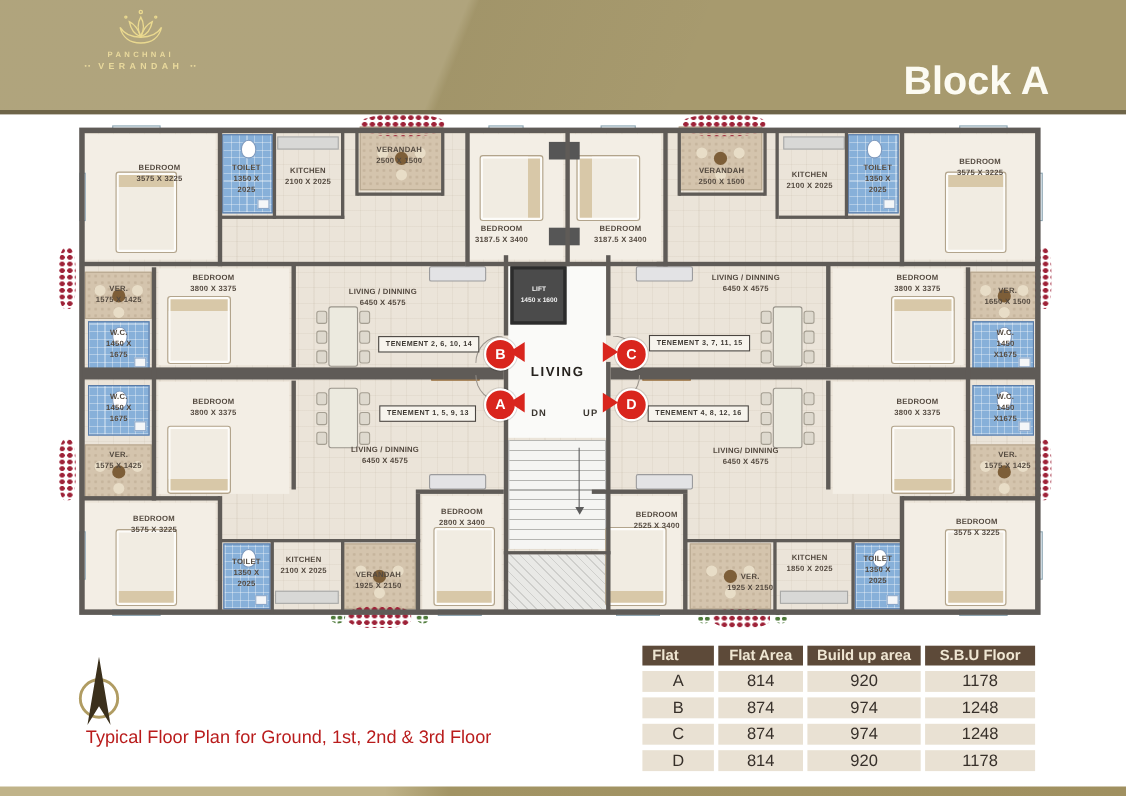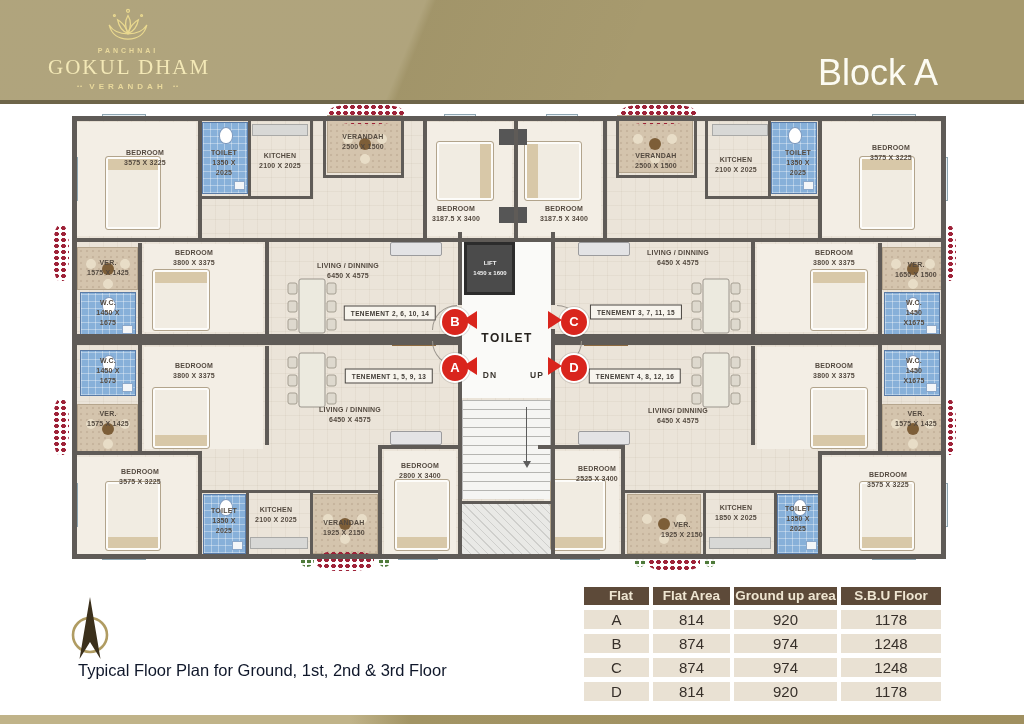--- a/index.html
+++ b/index.html
@@ -8,21 +8,21 @@
   .header{position:absolute;left:0;top:0;width:1024px;height:100px;background:#a79a6e;overflow:hidden}
   .header::before{content:"";position:absolute;inset:0;
     background:linear-gradient(112deg,rgba(255,255,255,.10) 0%,rgba(255,255,255,.10) 40%,rgba(60,50,20,.05) 41%,rgba(255,255,255,0) 62%)}
   .hline{position:absolute;left:0;top:100px;width:1024px;height:4px;background:#6e6549}
   .brand{position:absolute;left:48px;top:6px;width:160px;text-align:center;color:#ecdfa8}
   .brand svg{display:block;margin:0 auto}
   .brand-top{font-size:7px;font-weight:700;letter-spacing:3px;color:#e9d99c;margin-top:1px}
   .brand-name{font-family:"Liberation Serif",serif;font-size:21px;letter-spacing:2px;color:#f3e8b6;margin-top:1px;white-space:nowrap}
   .brand-sub{font-size:8px;font-weight:700;letter-spacing:4px;color:#e9d99c;margin-top:2px}
   .brand-sub .decor{font-size:6px;letter-spacing:1px;vertical-align:1px}
-  .block-title{position:absolute;right:86px;top:52px;font-size:36px;font-weight:400;color:#fcfbf2}
+  .block-title{position:absolute;right:70px;top:52px;font-size:36px;font-weight:700;color:#fcfbf2}
   
   .plan{position:absolute;left:60px;top:113px;width:900px;height:452px}
   .base{position:absolute;left:15px;top:6px;width:868px;height:437px;background:#ebe4d9;
     background-image:repeating-linear-gradient(0deg,rgba(120,100,70,.06) 0 1px,transparent 1px 14px),
                      repeating-linear-gradient(90deg,rgba(120,100,70,.06) 0 1px,transparent 1px 14px)}
   .outline{position:absolute;left:12px;top:3px;width:874px;height:443px;border:5px solid #5f5b57;box-sizing:border-box}
   .wall{position:absolute;background:#5f5b57}
   .zn{position:absolute;box-sizing:border-box}
   .z-floor{background:#f3eee5}
   .z-toilet{background:#87b0d9;border:1px solid #5a7ba6;
@@ -64,25 +64,25 @@
   .lobby-label{position:absolute;transform:translate(-50%,-50%);color:#26221e;font-size:12px;font-weight:700;letter-spacing:1.5px}
   .dnup{position:absolute;transform:translate(-50%,-50%);color:#3a352f;font-size:8.5px;font-weight:700;letter-spacing:1px}
   .stline{position:absolute;background:#5c5c5c}
   .sarrow{position:absolute;width:0;height:0;border-left:4px solid transparent;border-right:4px solid transparent;border-top:7px solid #5c5c5c}
   .arc{position:absolute;border:1px solid #9a948c}
   .arc-tl{border-radius:100% 0 0 0;border-right:none;border-bottom:none}
   .arc-tr{border-radius:0 100% 0 0;border-left:none;border-bottom:none}
   .arc-bl{border-radius:0 0 0 100%;border-right:none;border-top:none}
   .arc-br{border-radius:0 0 100% 0;border-left:none;border-top:none}
   
-  .caption{position:absolute;left:78px;top:661px;font-size:16.5px;color:#0f172a}
+  .caption{position:absolute;left:78px;top:661px;font-size:16.5px;color:#b91c1c}
   .compass{position:absolute;left:70px;top:595px}
   .area-table{position:absolute;left:584px;top:587px;display:grid;grid-template-columns:65px 77px 103px 100px;column-gap:4px;row-gap:5px}
   .area-table .th{background:#5d4a39;color:#efe6d2;font-size:13.5px;font-weight:700;height:18px;line-height:18px;text-align:center}
-  .area-table .th.first{text-align:center;padding-left:9px;box-sizing:border-box}
+  .area-table .th.first{text-align:left;padding-left:9px;box-sizing:border-box}
   .area-table .td{background:#e9e1d3;color:#37302a;font-size:15px;height:19px;line-height:19px;text-align:center}
   .bottombar{position:absolute;left:0;top:715px;width:1024px;height:9px;
     background:linear-gradient(90deg,#c0b389 0,#c0b389 350px,#a29464 410px,#a09060 100%)}
 </style>
 </head>
 <body>
 
 <div class="page">
 
   <div class="header">
@@ -92,21 +92,20 @@
           <circle cx="22" cy="2.5" r="1.4"></circle>
           <path d="M22,7 C19,12 19,18 22,24 C25,18 25,12 22,7 Z"></path>
           <path d="M12,11 C13.5,18.5 17,22.5 22,24 C20,18 17,13.5 12,11 Z"></path>
           <path d="M32,11 C30.5,18.5 27,22.5 22,24 C24,18 27,13.5 32,11 Z"></path>
           <path d="M4,16 C6,25 13,29.5 22,29.5 C31,29.5 38,25 40,16 C36,22.5 30,24.5 22,24.5 C14,24.5 8,22.5 4,16 Z"></path>
           <circle cx="9" cy="7" r="0.9"></circle>
             <circle cx="35" cy="7" r="0.9"></circle>
         </g>
       </svg>
       <div class="brand-top">PANCHNAI</div>
-      <div class="brand-name">GOKUL DHAM</div>
       <div class="brand-sub"><span class="decor">••</span> <span>VERANDAH</span> <span class="decor">••</span></div>
     </div>
     <div class="block-title">Block A</div>
   </div>
   <div class="hline"></div>
 
   <div class="plan" id="plan">
     <div class="base"></div>
     <div id="zones">
         <div class="zn z-floor" style="left: 17px; top: 9px; width: 119px; height: 114px;"></div>
@@ -284,21 +283,21 @@
         <div class="wall" style="left: 491px; top: 216px; width: 4px; height: 229px;"></div>
         <div class="wall" style="left: 398px; top: 388px; width: 97px; height: 3px;"></div>
       </div>
 
     <div class="arc arc-tl" style="left:372px;top:192px;width:24px;height:24px"></div>
     <div class="arc arc-tr" style="left:497px;top:192px;width:24px;height:24px"></div>
     <div class="arc arc-bl" style="left:372px;top:228px;width:24px;height:24px"></div>
     <div class="arc arc-br" style="left:497px;top:228px;width:24px;height:24px"></div>
 
     <div class="lift-label" style="left:430px;top:156px"><span>LIFT</span><br><span>1450 x 1600</span></div>
-    <div class="lobby-label" style="left:447px;top:225px">TOILET</div>
+    <div class="lobby-label" style="left:447px;top:225px">LIVING</div>
     <div class="dnup" style="left:430px;top:262px">DN</div>
     <div class="dnup" style="left:477px;top:262px">UP</div>
     <div class="stline" style="left:466px;top:294px;width:1px;height:54px"></div>
     <div class="sarrow" style="left:463px;top:348px"></div>
 
     <div id="labels">
         <div class="rlabel" style="left: 85px; top: 45px;">BEDROOM
 3575 X 3225</div>
         <div class="rlabel" style="left: 164px; top: 50px; width: 40px;">TOILET
 1350 X 2025</div>
@@ -389,21 +388,21 @@
 
   <svg class="compass" width="40" height="70" viewBox="0 0 40 70">
     <circle cx="20" cy="40" r="17" fill="none" stroke="#b09c62" stroke-width="2.6"></circle>
     <path d="M20,2 L30.5,64 L20,47 L9.5,64 Z" fill="#3b301c"></path>
   </svg>
   <div class="caption">Typical Floor Plan for Ground, 1st, 2nd &amp; 3rd Floor</div>
 
   <div class="area-table" id="areaTable">
       <div class="th first">Flat</div>
       <div class="th">Flat Area</div>
-      <div class="th">Ground up area</div>
+      <div class="th">Build up area</div>
       <div class="th">S.B.U Floor</div>
       <div class="td">A</div>
       <div class="td">814</div>
       <div class="td">920</div>
       <div class="td">1178</div>
       <div class="td">B</div>
       <div class="td">874</div>
       <div class="td">974</div>
       <div class="td">1248</div>
       <div class="td">C</div>

